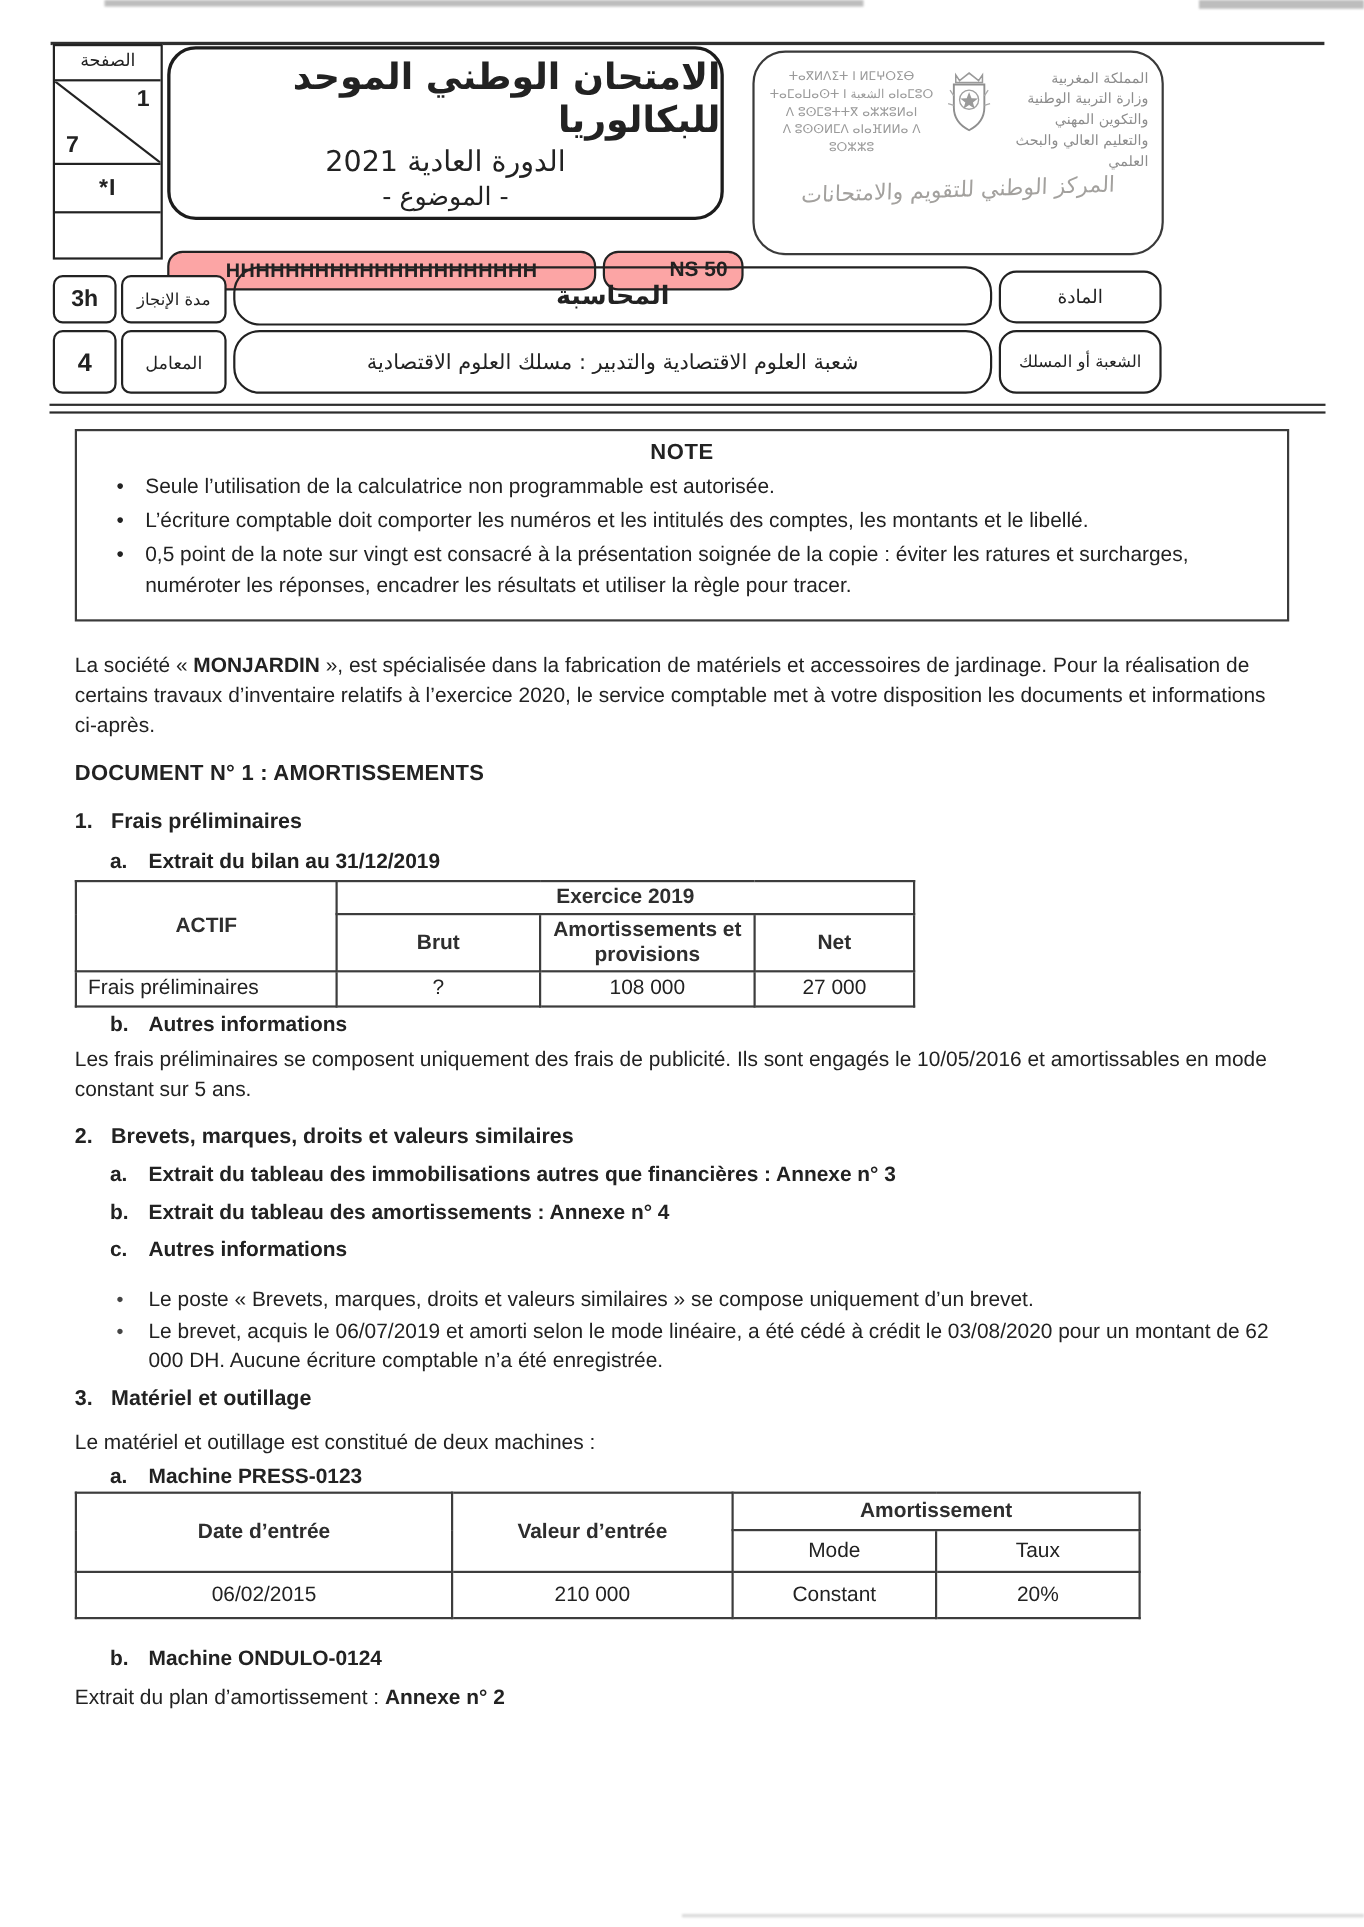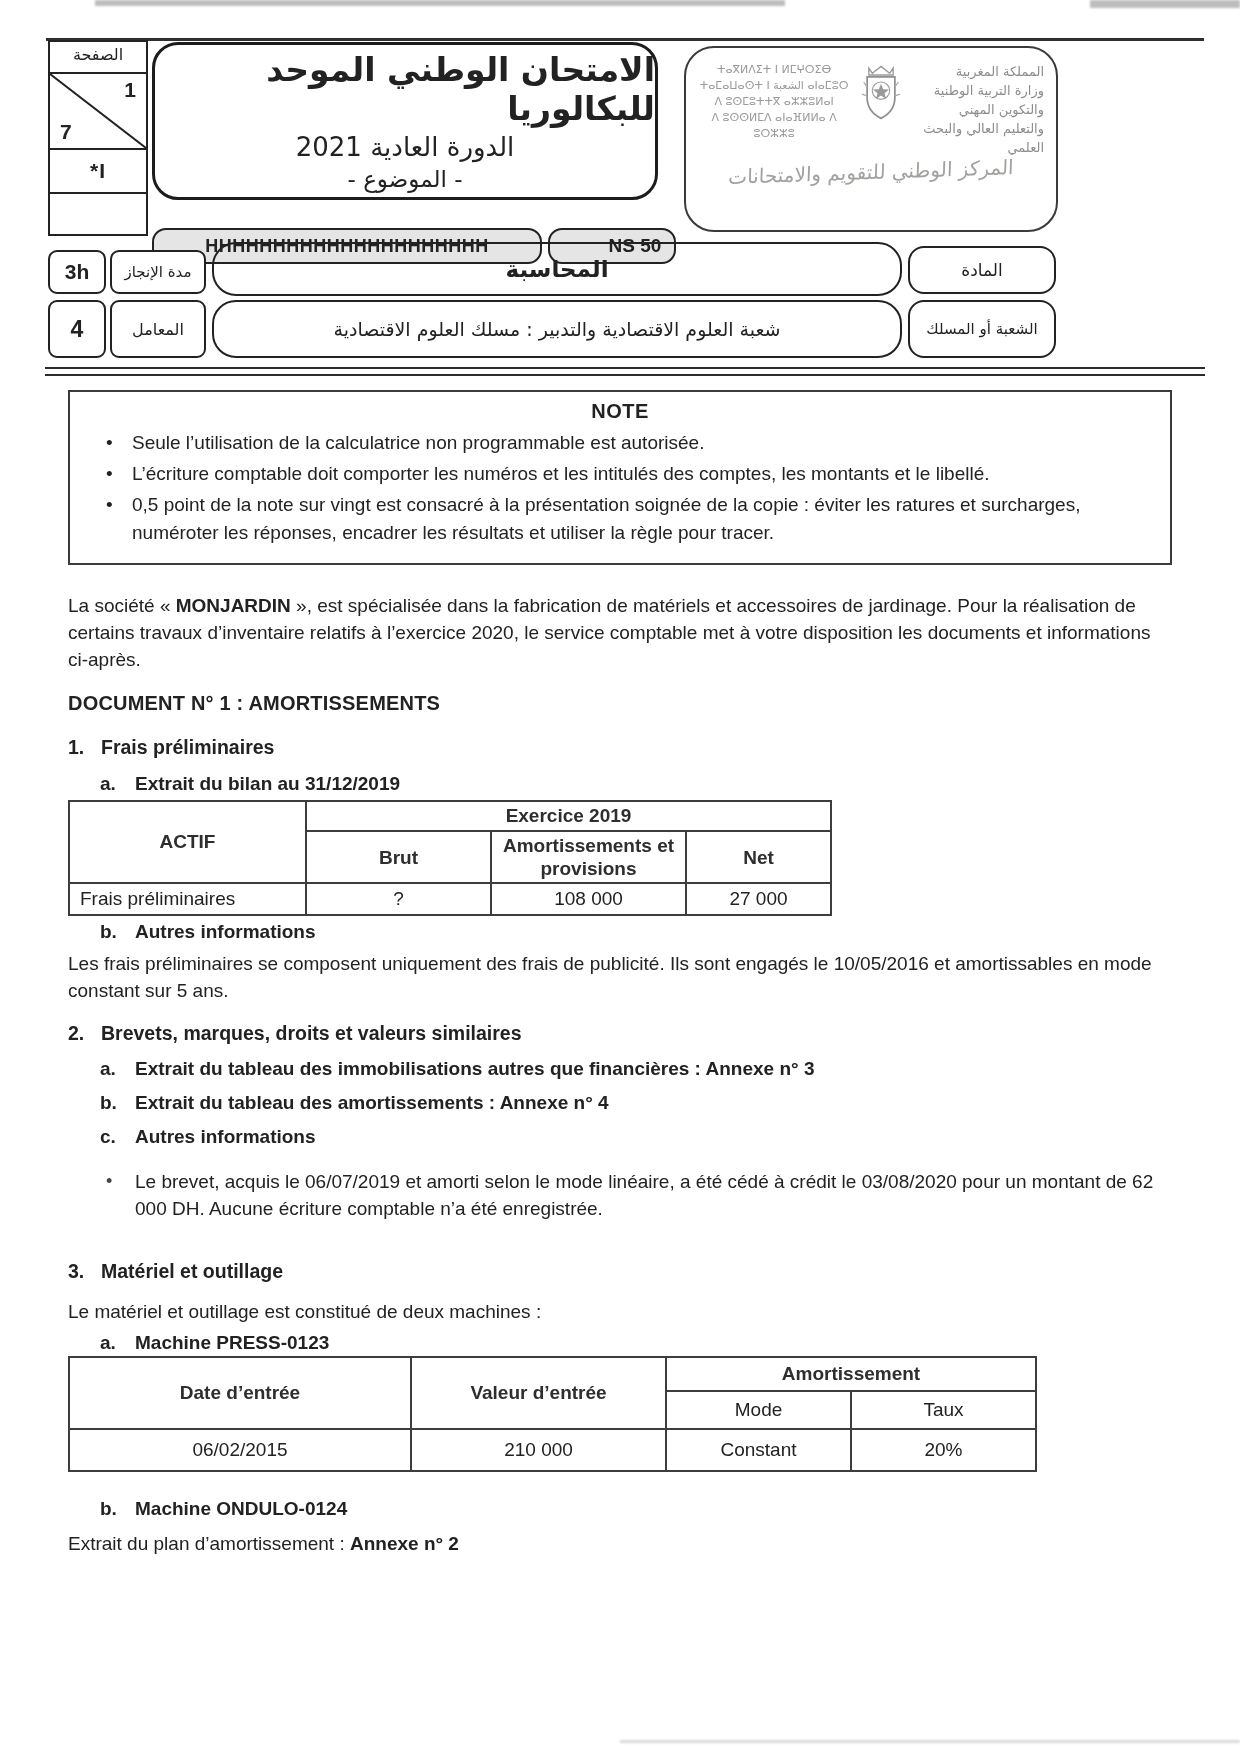--- a/index.html
+++ b/index.html
@@ -40,21 +40,21 @@
   .ministry-box {
     left:684px; top:46px; width:374px; height:186px;
     border:2px solid #3a3a3a; border-radius:30px; padding:14px 12px 6px;
   }
   .min-grid { display:flex; align-items:flex-start; }
   .tifi-col { width:44%; text-align:center; color:#9a9a9a; font-size:11px; line-height:16px; font-family:"DejaVu Sans",sans-serif; }
   .emblem-col { width:62px; display:flex; justify-content:center; padding-top:2px; }
   .ar-col { flex:1; text-align:right; color:#8d8d8d; font-size:13px; line-height:19px; }
   .center-name { margin-top:3px; text-align:center; color:#a3a19e; font-size:20px; transform:rotate(-2deg) skewX(-4deg); }
 
-  .pill { border:2.5px solid #222; border-radius:14px; background:#e5e5e5; }
+  .pill { border:2.5px solid #222; border-radius:14px; background:#fca5a5; }
   .hcode-box { left:152px; top:228px; width:390px; height:36px; font-weight:bold; font-size:18px; letter-spacing:.5px; }
   .ns-box   { left:548px; top:228px; width:128px; height:36px; font-weight:bold; font-size:19px;padding-left:46px; }
 
   .sm { border:2.5px solid #222; border-radius:9px; background:#fff; }
   .v3h  { left:48px;  top:250px; width:58px; height:44px; font-size:21px; font-weight:bold; }
   .ldur { left:110px; top:250px; width:96px; height:44px; font-size:15px; }
   .subj { left:212px; top:242px; width:690px; height:54px; border:2.5px solid #222; border-radius:24px; font-size:23px; font-weight:bold; }
   .lsub { left:908px; top:246px; width:148px; height:48px; border:2.5px solid #222; border-radius:16px; font-size:17px; }
   .v4   { left:48px;  top:300px; width:58px; height:58px; font-size:23px; font-weight:bold; }
   .lcoe { left:110px; top:300px; width:96px; height:58px; font-size:16px; }
@@ -230,20 +230,21 @@
   </div>
   <div class="abs sub-head" style="left:100px; top:1092px;">
     <span class="no">b.</span>
     <span>Extrait du tableau des amortissements : Annexe n° 4</span>
   </div>
   <div class="abs sub-head" style="left:100px; top:1126px;">
     <span class="no">c.</span>
     <span>Autres informations</span>
   </div>
   <div class="abs" style="left:100px; top:1166px; width:1072px;">
+    <div class="sb">Le poste « Brevets, marques, droits et valeurs similaires » se compose uniquement d’un brevet.</div>
     <div class="sb">Le brevet, acquis le 06/07/2019 et amorti selon le mode linéaire, a été cédé à crédit le 03/08/2020 pour un montant de 62 000 DH. Aucune écriture comptable n’a été enregistrée.</div>
   </div>
 
   <div class="abs num-head" style="left:68px; top:1260px;">
     <span class="no">3.</span>
     <span>Matériel et outillage</span>
   </div>
   <p class="abs para" style="left:68px; top:1298px; width:1104px;">Le matériel et outillage est constitué de deux machines :</p>
   <div class="abs sub-head" style="left:100px; top:1332px;">
     <span class="no">a.</span>

